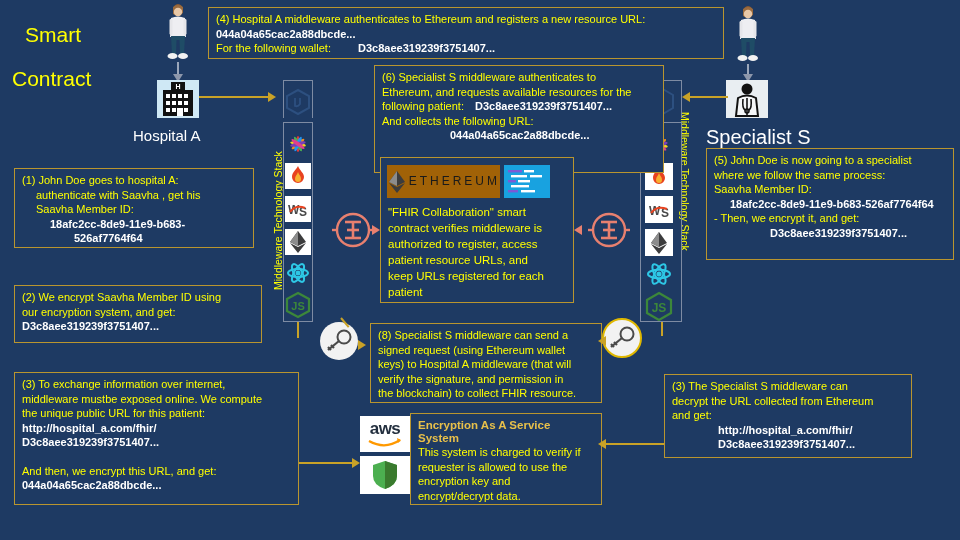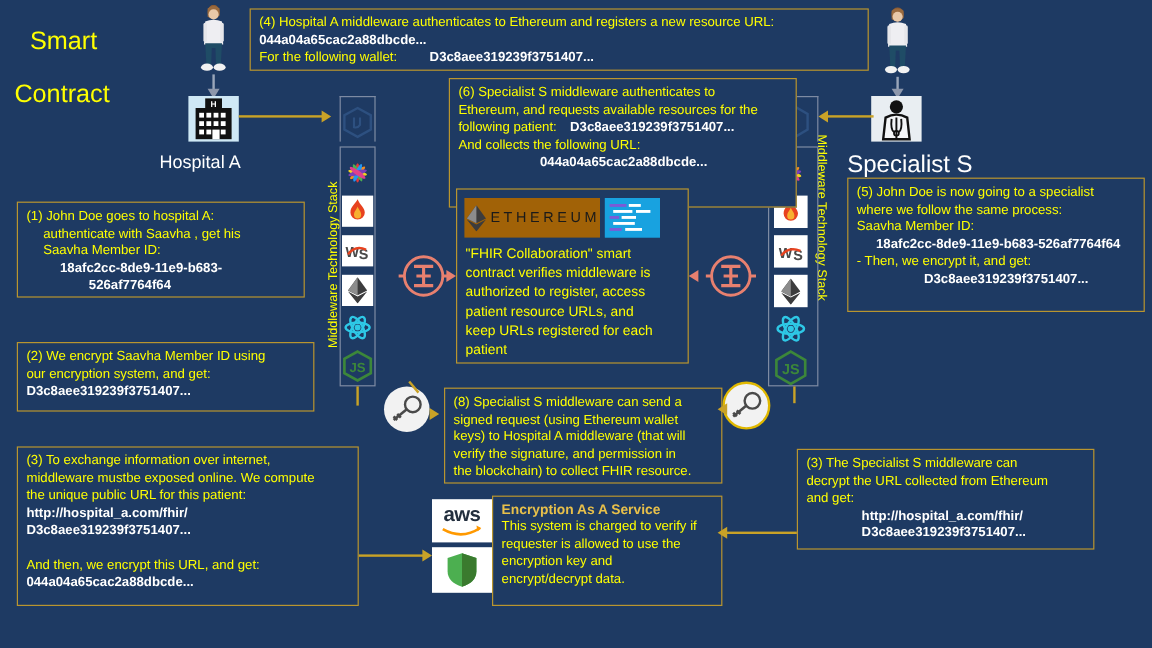--- a/index.html
+++ b/index.html
@@ -389,20 +389,21 @@
         <div>authorized to register, access</div>
         <div>patient resource URLs, and</div>
         <div>keep URLs registered for each</div>
         <div>patient</div>
       </div>
     </div>
   </div>
 
   <div class="abs callout" style="left:410px;top:413px;width:192px;height:92px;padding:5px 7px;">
     <div class="eaas-title">Encryption As A Service</div>
+    <div class="eaas-title">System</div>
     <div>This system is charged to verify if</div>
     <div>requester is allowed to use the</div>
     <div>encryption key  and</div>
     <div>encrypt/decrypt data.</div>
   </div>
 
   <div class="abs aws-tile" style="left:360px;top:416px;width:50px;height:36px;">
     <span style="font-size:17px;font-weight:bold;color:#232f3e;letter-spacing:-0.5px;line-height:14px;">aws</span>
     <svg width="34" height="10" viewBox="0 0 34 10" style="margin-top:1px;">
       <path d="M1 4 q16 9 31 -1" stroke="#ff9900" stroke-width="2.2" fill="none"></path>

